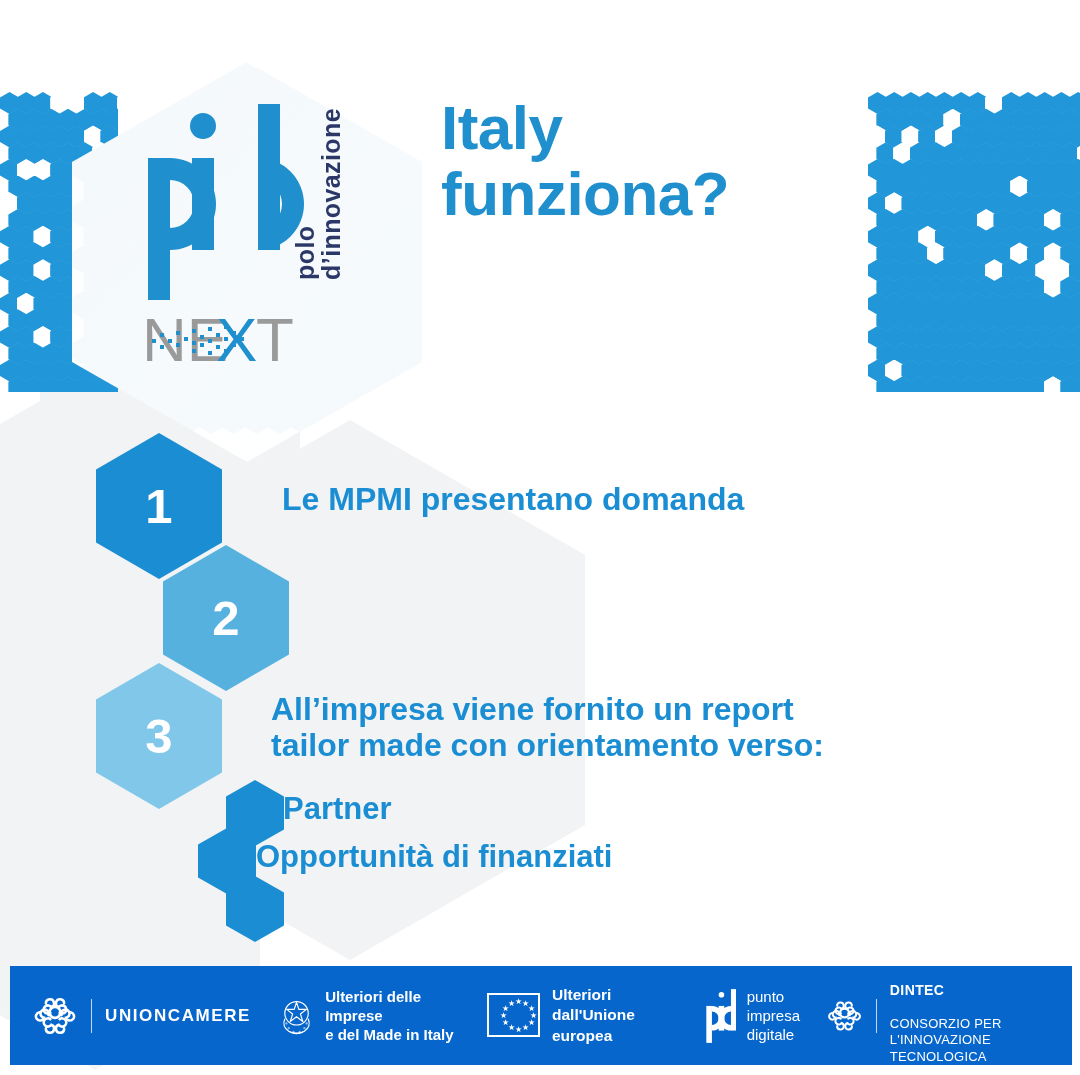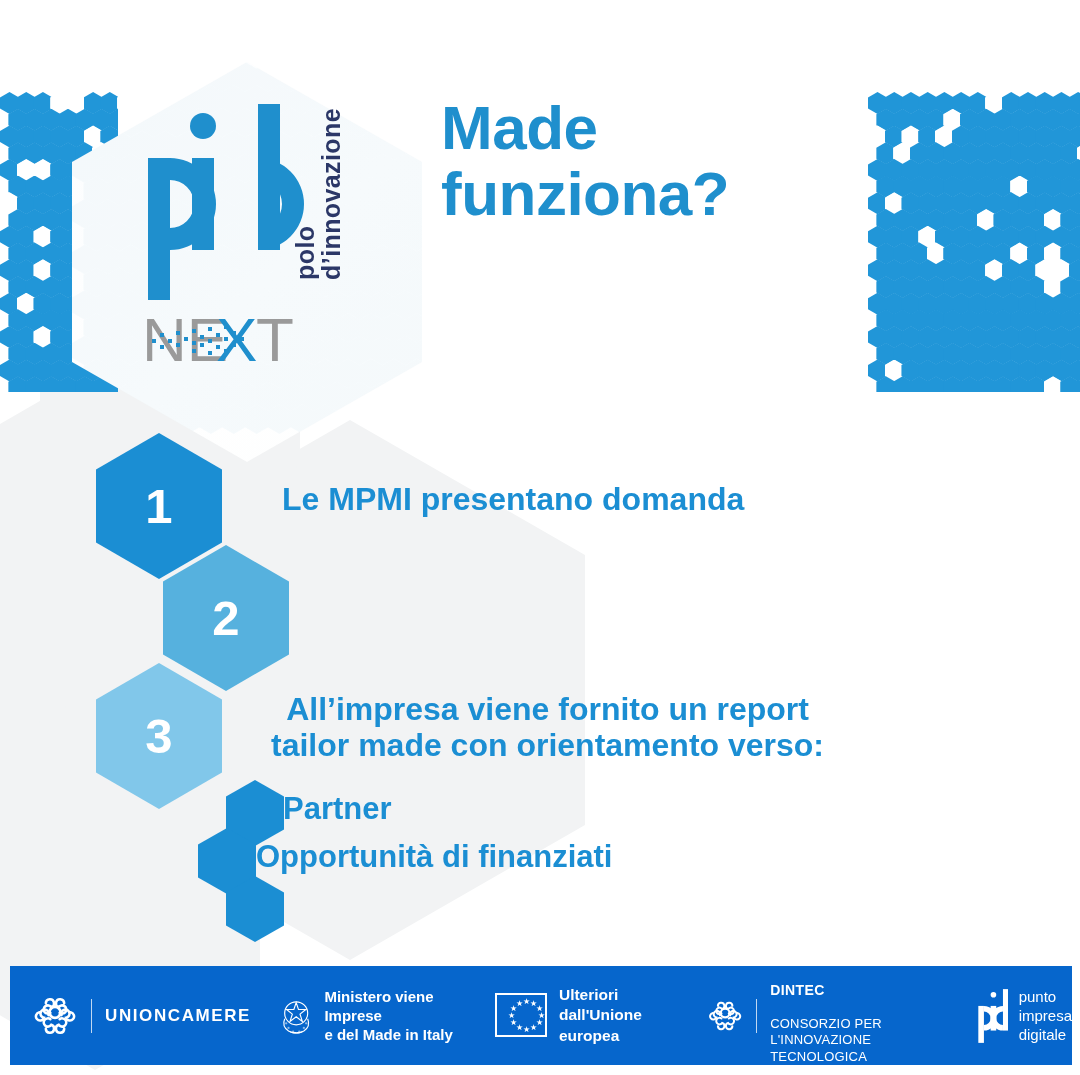--- a/index.html
+++ b/index.html
@@ -116,21 +116,20 @@
   #step-hex-2 { left: 163px; top: 545px; width: 126px; height: 146px; background:#56b1de; font-size: 49px; }
   #step-hex-3 { left: 96px;  top: 663px; width: 126px; height: 146px; background:#81c7ea; font-size: 49px; }
 
   .step-text {
     position: absolute;
     color: #1b8ed3;
     font-size: 32px;
     font-weight: 700;
     line-height: 1.12;
     white-space: pre-line;
-    text-align: center;
   }
   #step-text-1 { left: 282px; top: 446px; }
   #step-text-2 { left: 347px; top: 572px; text-align: left; }
   #step-text-3 { left: 271px; top: 692px; }
   .em-italic { font-style: italic; }
 
   
   .bullet-hex {
     position: absolute;
     width: 58px;
@@ -893,21 +892,21 @@
           <rect x="86" y="32" width="4" height="4"></rect>
             <rect x="86" y="44" width="4" height="4"></rect>
           <rect x="94" y="26" width="4" height="4"></rect>
             <rect x="94" y="38" width="4" height="4"></rect>
           <rect x="102" y="32" width="4" height="4"></rect>
         </g>
       </svg>
     </div>
   </div>
 
-  <div id="title">Made
+  <div id="title">Italy
 funziona?</div>
 
   <div class="step-hex" id="step-hex-1">
     <span>1</span>
   </div>
   <div class="step-hex" id="step-hex-2">
     <span>2</span>
   </div>
   <div class="step-hex" id="step-hex-3">
     <span>3</span>
@@ -955,41 +954,55 @@
         </g>
         <g fill="#ffffff" opacity=".55">
           <circle cx="24" cy="74" r="3"></circle>
             <circle cx="76" cy="74" r="3"></circle>
           <circle cx="30" cy="86" r="3"></circle>
             <circle cx="70" cy="86" r="3"></circle>
           <circle cx="42" cy="96" r="3"></circle>
             <circle cx="58" cy="96" r="3"></circle>
         </g>
       </svg>
-      <div class="f-label" id="ministero-label">Ministero viene Imprese
+      <div class="f-label" id="ministero-label">Ulteriori delle Imprese
 e del Made in Italy</div>
     </div>
 
     <div class="f-item" style="margin-left:28px;">
       <div class="eu-flag-box">
         <span class="eu-star" style="left:26px; top:3px;">★</span>
         <span class="eu-star" style="left:33px; top:5px;">★</span>
         <span class="eu-star" style="left:39px; top:10px;">★</span>
         <span class="eu-star" style="left:41px; top:17px;">★</span>
         <span class="eu-star" style="left:39px; top:24px;">★</span>
         <span class="eu-star" style="left:33px; top:29px;">★</span>
         <span class="eu-star" style="left:26px; top:31px;">★</span>
         <span class="eu-star" style="left:19px; top:29px;">★</span>
         <span class="eu-star" style="left:13px; top:24px;">★</span>
         <span class="eu-star" style="left:11px; top:17px;">★</span>
         <span class="eu-star" style="left:13px; top:10px;">★</span>
         <span class="eu-star" style="left:19px; top:5px;">★</span>
       </div>
       <div class="f-label" id="eu-label">Ulteriori
 dall'Unione europea</div>
+    </div>
+
+    <div class="f-item" style="margin-left:28px;">
+      <svg width="34" height="56" viewBox="0 0 60 100">
+        <rect x="2" y="32" width="10" height="66" fill="#ffffff"></rect>
+        <path d="M12 32 a22 22 0 1 1 0 44 l0 -10 a12 12 0 1 0 0 -24 z" fill="#ffffff"></path>
+        <rect x="46" y="2" width="9" height="74" fill="#ffffff"></rect>
+        <path d="M46 32 a22 22 0 1 0 0 44 l0 -10 a12 12 0 1 1 0 -24 z" fill="#ffffff"></path>
+        <circle cx="29" cy="12" r="5" fill="#ffffff"></circle>
+        <rect x="24" y="32" width="10" height="44" fill="#ffffff"></rect>
+      </svg>
+      <div id="pid-foot-label">punto
+impresa
+digitale</div>
     </div>
 
     <div class="f-item" style="margin-left:26px;">
       <svg width="44" height="44" viewBox="0 0 100 100">
         <g fill="none" stroke="#ffffff" stroke-width="5.5" stroke-linecap="round">
           <path d="M50 30 a12 12 0 1 0 0 24 a12 12 0 1 0 0 -24" stroke-width="6"></path>
           <path d="M30 22 a9 9 0 1 1 12 9 a9 9 0 1 0 -2 12"></path>
           <path d="M70 22 a9 9 0 1 0 -12 9 a9 9 0 1 1 2 12"></path>
           <path d="M30 78 a9 9 0 1 0 12 -9 a9 9 0 1 1 -2 -12"></path>
           <path d="M70 78 a9 9 0 1 1 -12 -9 a9 9 0 1 0 2 -12"></path>
@@ -998,29 +1011,15 @@
         </g>
       </svg>
       <div class="f-sep"></div>
       <div class="f-label" id="dintec-label">
         <span id="dintec-name">DINTEC</span>
         <span style="white-space:pre-line;">CONSORZIO PER L'INNOVAZIONE
 TECNOLOGICA</span>
       </div>
     </div>
 
-    <div class="f-item" style="margin-left:28px;">
-      <svg width="34" height="56" viewBox="0 0 60 100">
-        <rect x="2" y="32" width="10" height="66" fill="#ffffff"></rect>
-        <path d="M12 32 a22 22 0 1 1 0 44 l0 -10 a12 12 0 1 0 0 -24 z" fill="#ffffff"></path>
-        <rect x="46" y="2" width="9" height="74" fill="#ffffff"></rect>
-        <path d="M46 32 a22 22 0 1 0 0 44 l0 -10 a12 12 0 1 1 0 -24 z" fill="#ffffff"></path>
-        <circle cx="29" cy="12" r="5" fill="#ffffff"></circle>
-        <rect x="24" y="32" width="10" height="44" fill="#ffffff"></rect>
-      </svg>
-      <div id="pid-foot-label">punto
-impresa
-digitale</div>
-    </div>
-
   </div>
 
 </div>
 
 </body></html>

